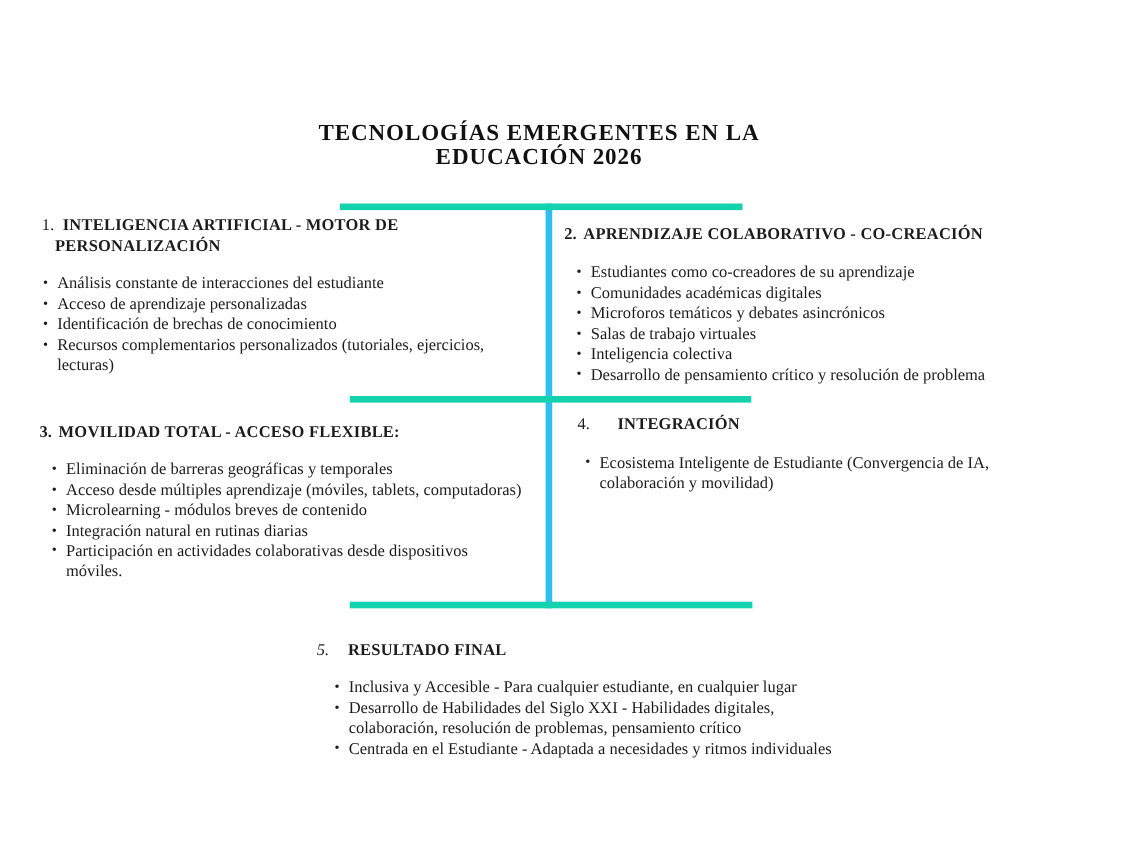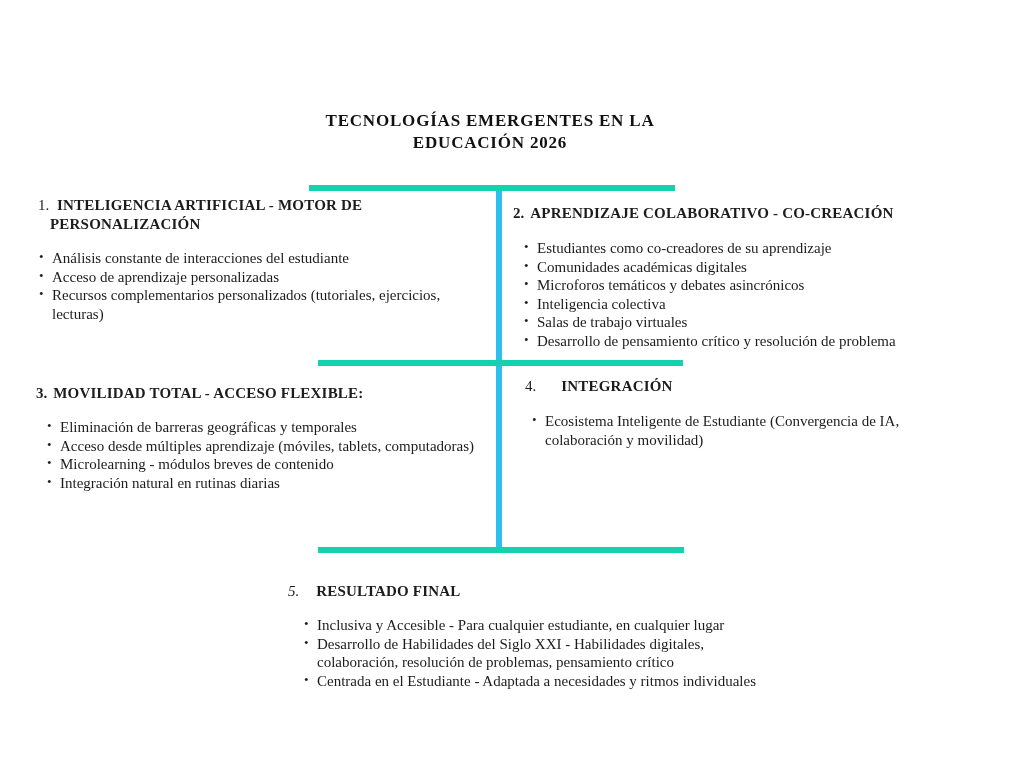--- a/index.html
+++ b/index.html
@@ -3,21 +3,21 @@
 <meta charset="utf-8">
 <style>
   html,body{margin:0;padding:0;}
   body{
     width:1024px;height:768px;position:relative;background:#ffffff;
     font-family:"Liberation Serif","DejaVu Serif",serif;
     color:#1c1c1c;overflow:hidden;
   }
   .page-title{
     position:absolute;left:0;right:44px;top:110px;
-    text-align:center;font-weight:bold;font-size:17px;
+    text-align:center;font-weight:bold;font-size:21px;
     line-height:21.5px;letter-spacing:0.8px;color:#111;
   }
   
   .vline{position:absolute;left:496px;top:185px;width:6px;height:368px;}
   .hline{position:absolute;height:6px;}
   .hline.top{left:309px;top:185px;width:366px;}
   .hline.mid{left:318px;top:360px;width:365px;}
   .hline.bottom{left:318px;top:547px;width:366px;}
 
   
@@ -68,43 +68,45 @@
 <div class="hline top" style="background: rgb(20, 210, 173);"></div>
 <div class="hline mid" style="background: rgb(20, 210, 173);"></div>
 <div class="hline bottom" style="background: rgb(20, 210, 173);"></div>
 
 <div class="sec-head wrap">
   <span class="num">1.</span><span class="h">INTELIGENCIA ARTIFICIAL - MOTOR DE PERSONALIZACIÓN</span>
 </div>
 <ul class="bullets s1-bullets">
     <li>Análisis constante de interacciones del estudiante</li>
     <li>Acceso de aprendizaje personalizadas</li>
+    <li>Identificación de brechas de conocimiento</li>
     <li>Recursos complementarios personalizados (tutoriales, ejercicios, lecturas)</li>
   </ul>
 
 <div class="sec-head" style="left:513px;top:204px;">
   <span class="num bold">2.</span><span class="gap-sm"></span><span class="h">APRENDIZAJE COLABORATIVO - CO-CREACIÓN</span>
 </div>
 <ul class="bullets s2-bullets">
     <li>Estudiantes como co-creadores de su aprendizaje</li>
     <li>Comunidades académicas digitales</li>
     <li>Microforos temáticos y debates asincrónicos</li>
+    <li>Salas de trabajo virtuales</li>
     <li>Inteligencia colectiva</li>
-    <li>Salas de trabajo virtuales</li>
     <li>Desarrollo de pensamiento crítico y resolución de problema</li>
   </ul>
 
 <div class="sec-head" style="left:36px;top:384px;">
   <span class="num bold">3.</span><span class="gap-sm"></span><span class="h">MOVILIDAD TOTAL - ACCESO FLEXIBLE:</span>
 </div>
 <ul class="bullets s3-bullets">
     <li>Eliminación de barreras geográficas y temporales</li>
     <li>Acceso desde múltiples aprendizaje (móviles, tablets, computadoras)</li>
     <li>Microlearning - módulos breves de contenido</li>
     <li>Integración natural en rutinas diarias</li>
+    <li>Participación en actividades colaborativas desde dispositivos móviles.</li>
   </ul>
 
 <div class="sec-head" style="left:525px;top:377px;">
   <span class="num">4.</span><span class="gap-lg"></span><span class="h">INTEGRACIÓN</span>
 </div>
 <ul class="bullets s4-bullets">
     <li>Ecosistema Inteligente de Estudiante (Convergencia de IA, colaboración y movilidad)</li>
   </ul>
 
 <div class="sec-head" style="left:288px;top:582px;">

